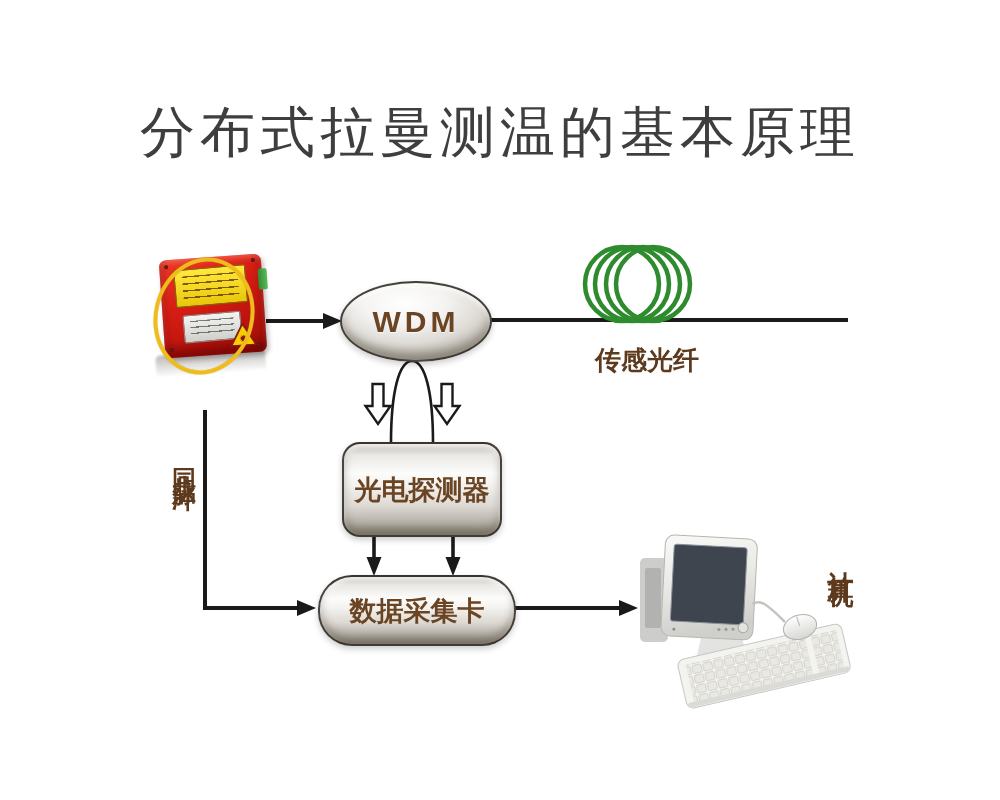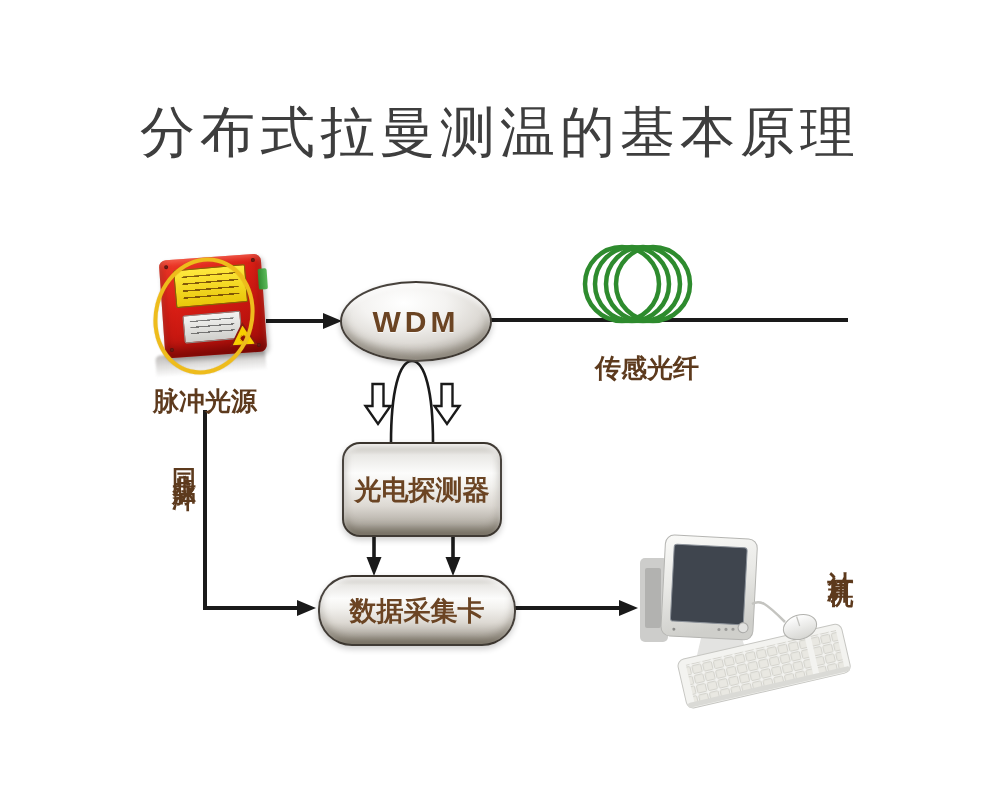--- a/index.html
+++ b/index.html
@@ -29,21 +29,21 @@
     text-shadow:0 1px 0 rgba(255,255,255,.65);
     text-align:right;
   }
   .detector{left:342px;top:442px;width:156px;height:91px;border-radius:18px;font-size:27px;}
   .daq{left:318px;top:575px;width:194px;height:67px;border-radius:34px;font-size:27px;}
   
   .lbl{
     position:absolute;z-index:2;color:#5d3a1d;font-weight:bold;font-size:26px;text-align:center;
   }
   .lbl-pulse{left:140px;top:384px;width:130px;}
-  .lbl-fiber{left:582px;top:351px;width:130px;}
+  .lbl-fiber{left:582px;top:343px;width:130px;}
   .lbl-vert{
     writing-mode:vertical-rl;text-orientation:upright;
   }
   .lbl-sync{left:168px;top:449px;font-size:24px;letter-spacing:6px;}
   .lbl-computer{left:824px;top:551px;font-size:26px;letter-spacing:5px;}
   
   .laser{position:absolute;left:148px;top:244px;width:135px;height:140px;z-index:2;}
   .laser-reflection{
     position:absolute;left:8px;top:108px;width:110px;height:26px;border-radius:5px;
     background:linear-gradient(180deg,rgba(125,120,116,.50),rgba(255,255,255,0) 85%);
@@ -196,18 +196,17 @@
   <div class="node wdm">
     <span>WDM</span>
   </div>
   <div class="node detector">
     <span>光电探测器</span>
   </div>
   <div class="node daq">
     <span>数据采集卡</span>
   </div>
 
-  <div class="lbl lbl-pulse">脉冲光源</div>
   <div class="lbl lbl-fiber">传感光纤</div>
   <div class="lbl lbl-vert lbl-sync">同步脉冲</div>
   <div class="lbl lbl-vert lbl-computer">计算机</div>
 
 </div>
 
 </body></html>

